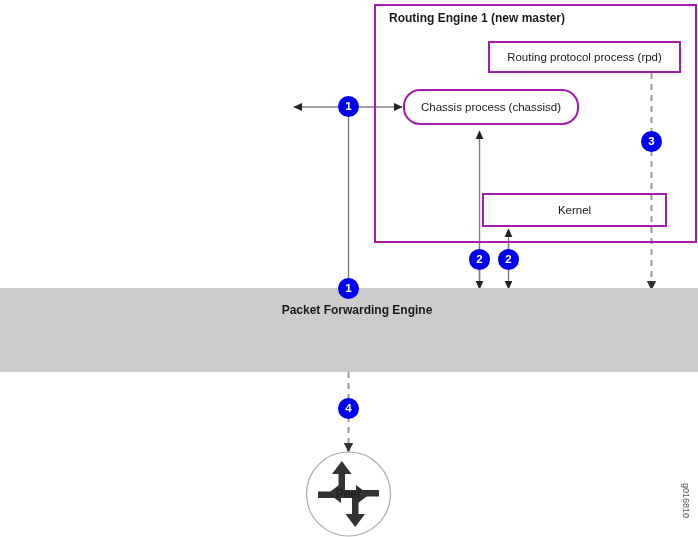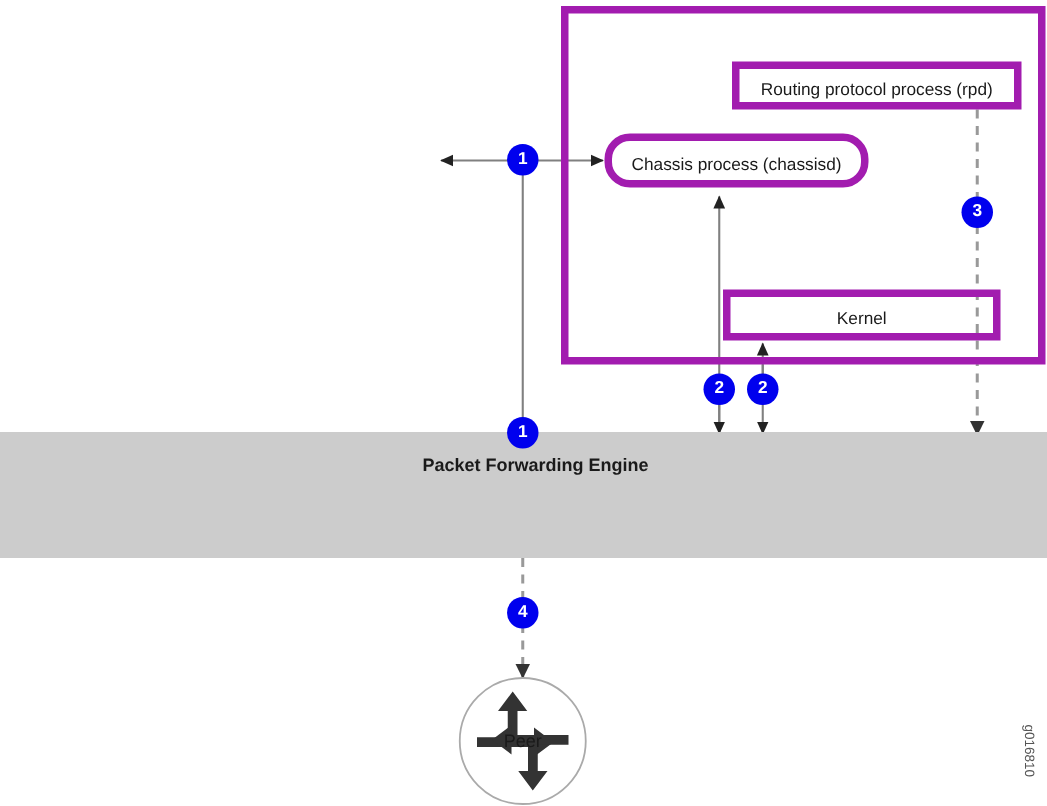--- a/index.html
+++ b/index.html
@@ -19,21 +19,21 @@
   }
   #diagram svg.layer {
     position: absolute;
     left: 0;
     top: 0;
     width: 698px;
     height: 537px;
   }
   .box {
     position: absolute;
-    border: 5px solid #a21caf;
+    border: 2px solid #a21caf;
     background: transparent;
     box-sizing: border-box;
     text-decoration: underline;
   }
   .box-label {
     position: absolute;
     font-size: 11.5px;
     color: #1a1a1a;
     white-space: nowrap;
   }
@@ -121,20 +121,21 @@
 
     <line x1="508.5" y1="243" x2="508.5" y2="289" stroke="#808080" stroke-width="1.4" marker-end="url(#arrSolid)"></line>
 
     <line x1="651.5" y1="73" x2="651.5" y2="290" stroke="#999999" stroke-width="2" stroke-dasharray="6,5" marker-end="url(#arrDash)"></line>
 
     <line x1="348.5" y1="372" x2="348.5" y2="452" stroke="#999999" stroke-width="2" stroke-dasharray="6,5" marker-end="url(#arrDash)"></line>
   </svg>
 
   <div class="box" style="left:374px; top:4px; width:323px; height:239px;"></div>
 
+  <div class="re-title" style="left:389px; top:11px;">Routing Engine 1 (new master)</div>
 
   <div class="box" style="left:488px; top:41px; width:193px; height:32px;">
     <div class="box-label centered" style="top:8px;">Routing protocol process (rpd)</div>
   </div>
 
   <div class="box" style="left:403px; top:89px; width:176px; height:36px;border-radius:17px;">
     <div class="box-label centered" style="top:10px;">Chassis process (chassisd)</div>
   </div>
 
   <div class="box" style="left:482px; top:193px; width:185px; height:34px;">

